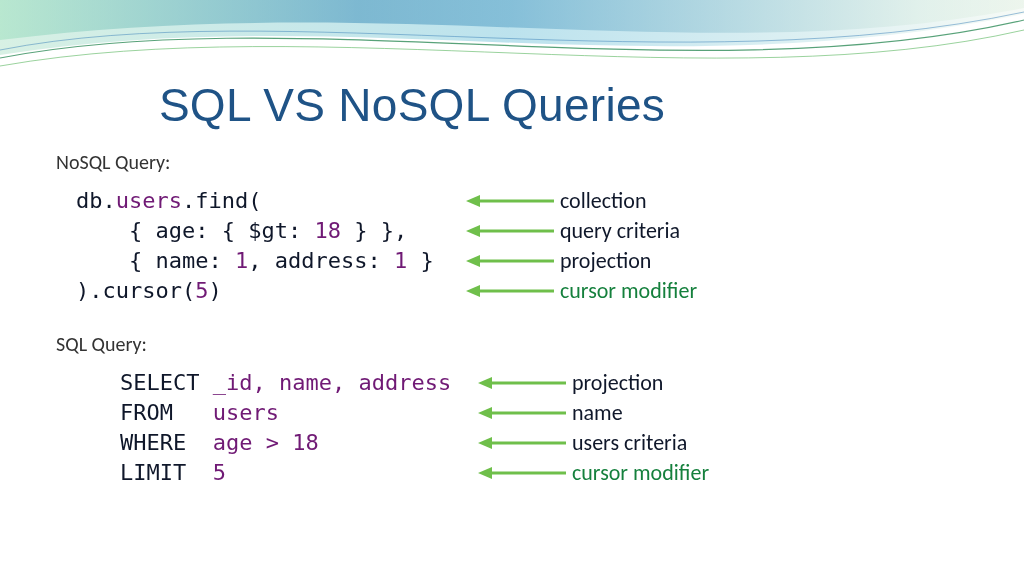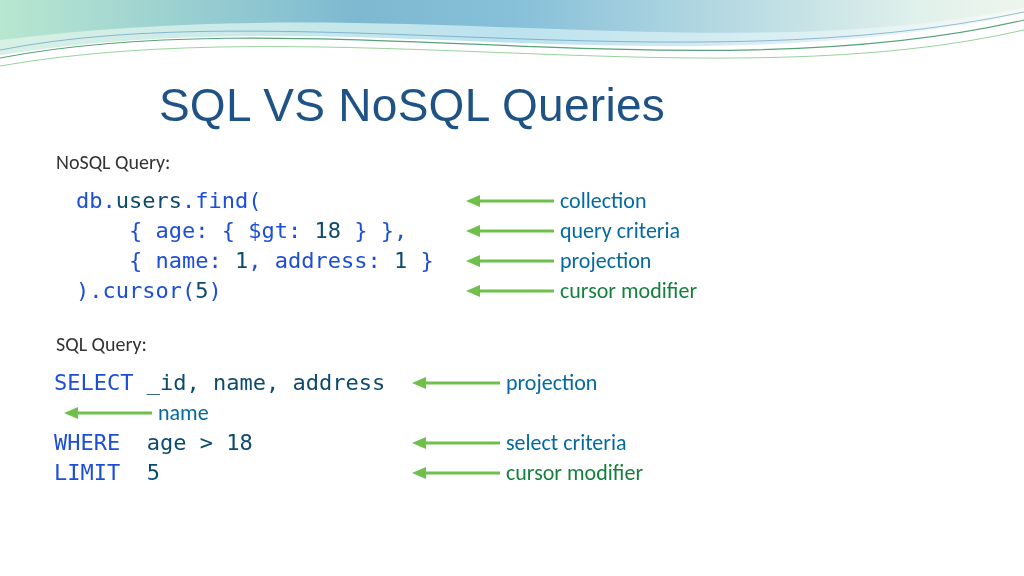--- a/index.html
+++ b/index.html
@@ -1,30 +1,30 @@
 <!DOCTYPE html>
 <html><head>
 <meta charset="utf-8">
 <style>
 html,body{margin:0;padding:0;width:1024px;height:576px;background:#fff;font-family:Calibri,Helvetica,Arial,sans-serif;overflow:hidden}
 .banner{position:absolute;top:0;left:0;width:1024px;height:100px;overflow:visible}
 .page{position:absolute;top:70px;left:0;width:824px}
 h1.title{font-size:46px;font-weight:400;color:#1F5386;text-align:center;margin:8px 0 18px;font-family:Georgia,'Trebuchet MS',sans-serif;letter-spacing:.3px}
 .section-label{font-size:20px;color:#333;margin:4px 12px 12px 56px}
 .code{font-family:Consolas,Menlo,monospace;font-size:22px;line-height:30px;margin-left:76px}
-.grey{color:#1d4ed8}
-.dblue{color:#0c4a6e}
+.grey{color:#0f172a}
+.dblue{color:#701a75}
 .row{display:flex;align-items:center;height:30px}
 .row .codecell{width:380px;white-space:pre}
 .row .arrow{width:90px;margin-left:10px;height:14px;position:relative}
 .row .arrow svg{display:block}
-.row .ann{font-family:Calibri,Arial,sans-serif;font-size:22px;color:#0369a1;margin-left:4px}
+.row .ann{font-family:Calibri,Arial,sans-serif;font-size:22px;color:#0f172a;margin-left:4px}
 .row .ann.black{color:#15803d}
 .sql .codecell{white-space:pre}
-.sql{margin-left:54px}
+.sql{margin-left:120px}
 .sql .codecell{width:348px}
 </style>
 </head>
 <body>
 
 <svg class="banner" viewBox="0 0 1024 100" preserveAspectRatio="none">
   <defs>
     <linearGradient id="g1" x1="0" y1="0" x2="1" y2="0">
       <stop offset="0" stop-color="#a9e5c7"></stop>
       <stop offset=".35" stop-color="#3a7fb8"></stop>
@@ -97,37 +97,38 @@
         <span class="codecell"><span class="grey">SELECT </span><span class="dblue">_id, name, address</span></span>
         <span class="arrow">
           <svg width="90" height="14">
             <line x1="12" y1="7" x2="88" y2="7" stroke="#6fbf4b" stroke-width="3"></line>
             <polygon points="0,7 14,1 14,13" fill="#6fbf4b"></polygon>
           </svg>
         </span>
         <span class="ann">projection</span>
       </div>
       <div class="row">
+        <span class="codecell"><span class="grey">FROM   </span><span class="dblue">users</span></span>
         <span class="arrow">
           <svg width="90" height="14">
             <line x1="12" y1="7" x2="88" y2="7" stroke="#6fbf4b" stroke-width="3"></line>
             <polygon points="0,7 14,1 14,13" fill="#6fbf4b"></polygon>
           </svg>
         </span>
         <span class="ann">name</span>
       </div>
       <div class="row">
         <span class="codecell"><span class="grey">WHERE  </span><span class="dblue">age &gt; 18</span></span>
         <span class="arrow">
           <svg width="90" height="14">
             <line x1="12" y1="7" x2="88" y2="7" stroke="#6fbf4b" stroke-width="3"></line>
             <polygon points="0,7 14,1 14,13" fill="#6fbf4b"></polygon>
           </svg>
         </span>
-        <span class="ann">select criteria</span>
+        <span class="ann">users criteria</span>
       </div>
       <div class="row">
         <span class="codecell"><span class="grey">LIMIT  </span><span class="dblue">5</span></span>
         <span class="arrow">
           <svg width="90" height="14">
             <line x1="12" y1="7" x2="88" y2="7" stroke="#6fbf4b" stroke-width="3"></line>
             <polygon points="0,7 14,1 14,13" fill="#6fbf4b"></polygon>
           </svg>
         </span>
         <span class="ann black">cursor modifier</span>

